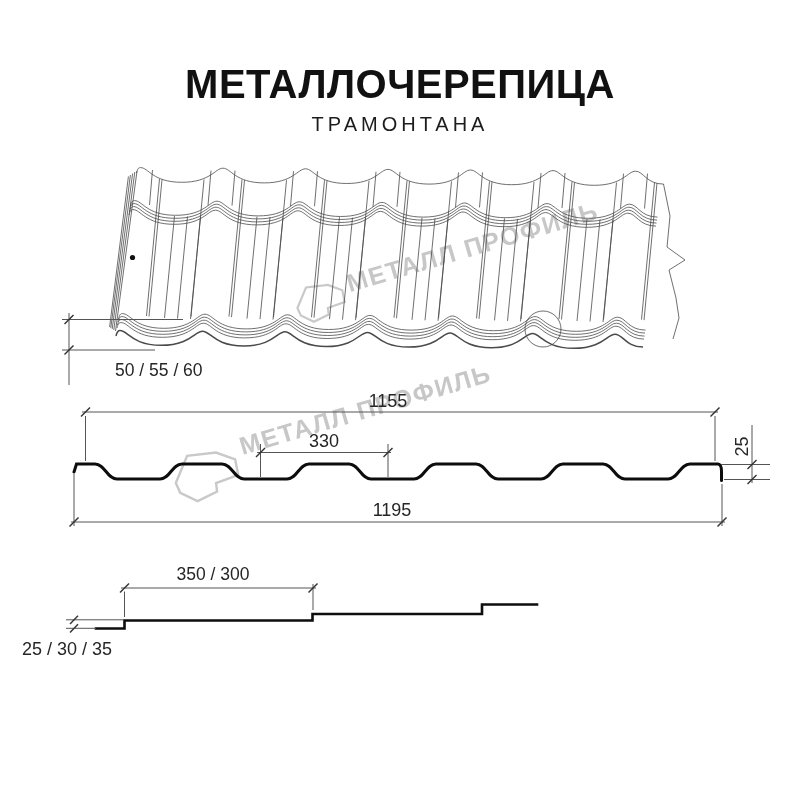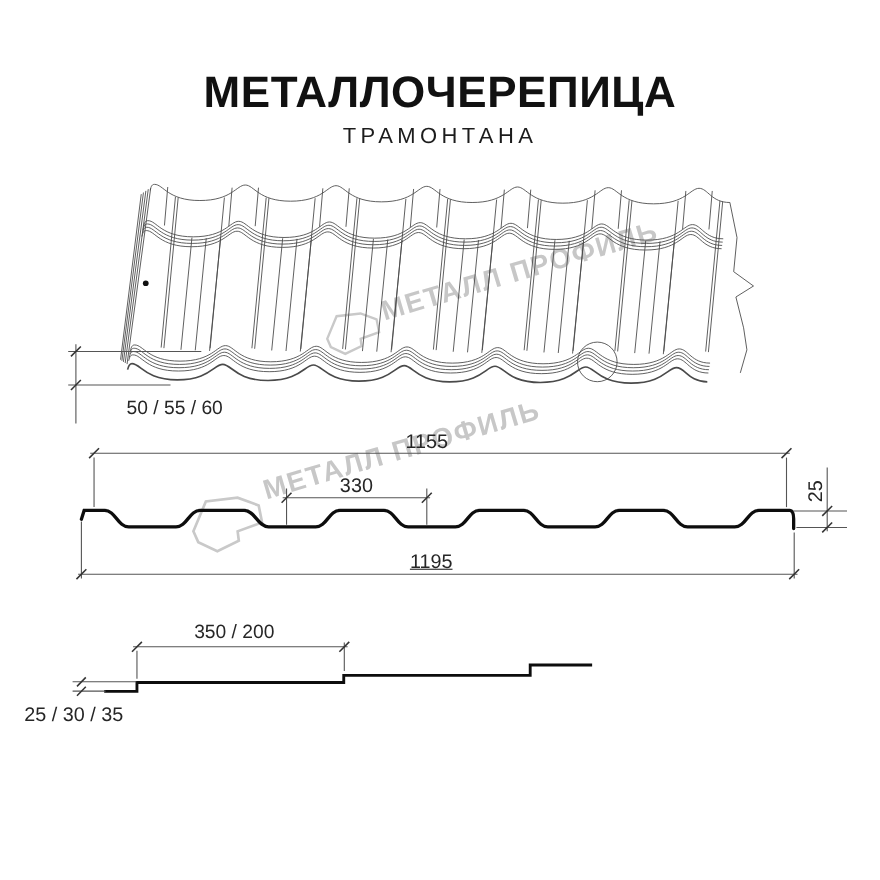--- a/index.html
+++ b/index.html
@@ -9,21 +9,21 @@
   #title{left:0;right:0;top:62px;text-align:center;font-size:40px;font-weight:800;
          letter-spacing:.5px;color:#111;z-index:5;}
   #subtitle{left:0;right:0;top:113px;text-align:center;font-size:20px;font-weight:400;
             letter-spacing:4px;color:#1c1c1c;z-index:5;}
   .dim-label{font-size:18px;color:#262626;z-index:5;white-space:nowrap;}
   .centered{text-align:center;}
   #lbl-5055{left:82px;top:360px;font-size:17.5px;margin-left:33px;}
   #lbl-1155{left:350px;top:391px;width:76px;}
   #lbl-230{left:294px;top:431px;width:60px;}
   #lbl-25{left:722px;top:436px;width:40px;transform:rotate(-90deg);transform-origin:50% 50%;}
-  #lbl-1195{left:354px;top:500px;width:76px;text-decoration:underline;}
+  #lbl-1195{left:354px;top:500px;width:76px;}
   #lbl-350400{left:167px;top:564px;width:92px;font-size:17.5px;}
   #lbl-253035{left:22px;top:639px;font-size:18px;}
   .watermark{display:flex;align-items:flex-start;color:#c7c7c7;font-weight:bold;
              font-size:25px;letter-spacing:1.5px;white-space:nowrap;z-index:1;}
   #wm1{left:294px;top:284px;transform:rotate(-16.5deg);transform-origin:0 60%;}
   #wm2{left:170px;top:452px;transform:rotate(-16.5deg);transform-origin:0 60%;}
   .watermark svg{flex:0 0 auto;}
   .watermark .wm-text{display:inline-block;margin-left:5px;margin-top:2px;}
   svg.lineart{z-index:2;left:0;top:0;}
 </style>
@@ -209,15 +209,15 @@
   </svg>
 
   <div class="abs" id="subtitle">ТРАМОНТАНА</div>
   <div class="abs" id="title">МЕТАЛЛОЧЕРЕПИЦА</div>
 
   <div class="abs dim-label" id="lbl-5055">50 / 55 / 60</div>
   <div class="abs dim-label centered" id="lbl-1155">1155</div>
   <div class="abs dim-label centered" id="lbl-230">330</div>
   <div class="abs dim-label centered" id="lbl-25">25</div>
   <div class="abs dim-label centered" id="lbl-1195">1195</div>
-  <div class="abs dim-label centered" id="lbl-350400">350 / 200</div>
+  <div class="abs dim-label centered" id="lbl-350400">350 / 300</div>
   <div class="abs dim-label" id="lbl-253035">25 / 30 / 35</div>
 </div>
 
 </body></html>

